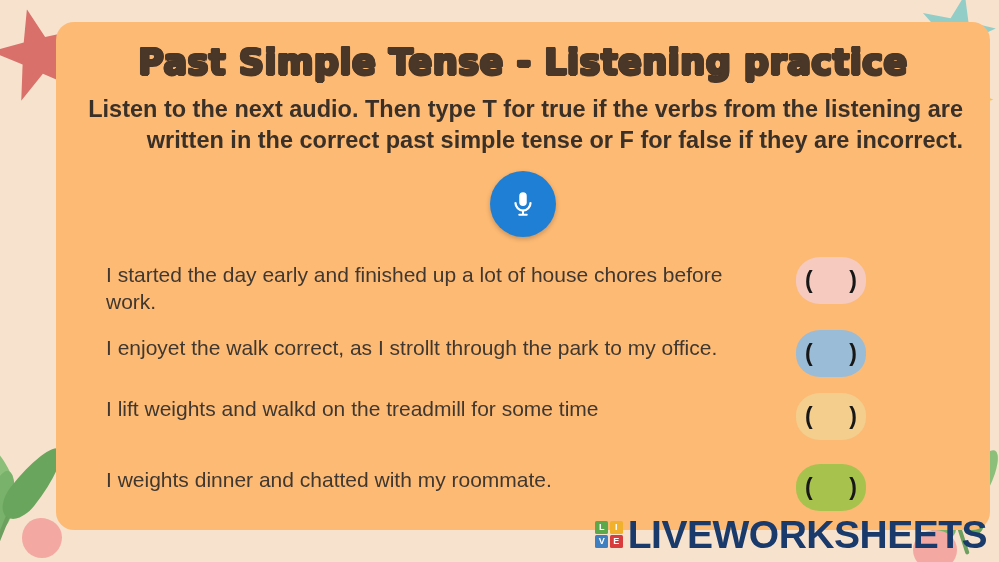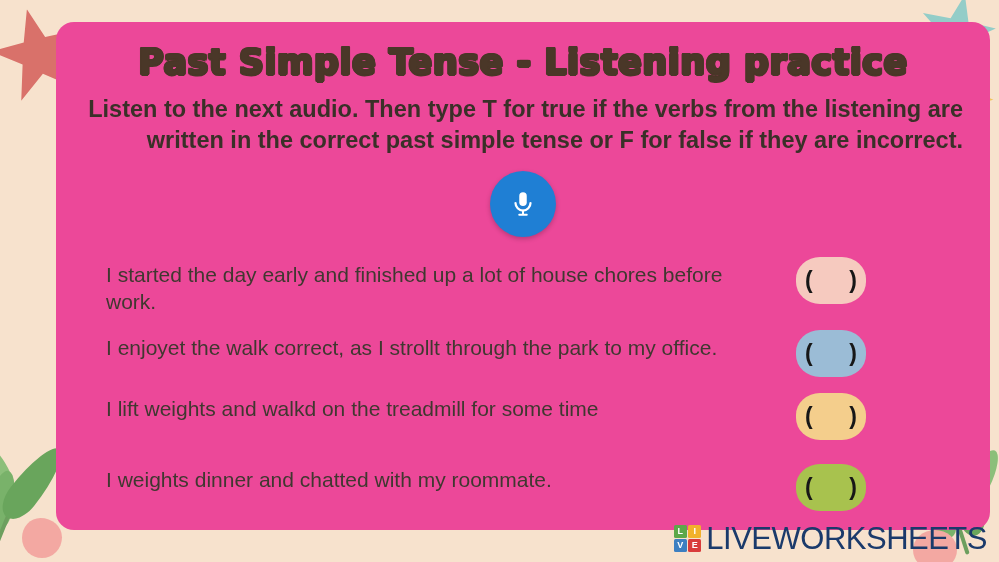--- a/index.html
+++ b/index.html
@@ -121,21 +121,21 @@
     border-radius: 50%;
   }
 
   
   #card {
     position: absolute;
     left: 56px;
     top: 22px;
     width: 934px;
     height: 508px;
-    background: #ec4899;
+    background: #fdba74;
     border-radius: 18px;
     overflow: hidden;
   }
 
   
   #title {
     margin: 0;
     padding-top: 20px;
     text-align: center;
     font-family: "DejaVu Sans", sans-serif;
@@ -243,22 +243,22 @@
     justify-content: center;
     font-family: "Liberation Sans", sans-serif;
     font-size: 9px;
     font-weight: bold;
     color: #ffffff;
     border-radius: 1.5px;
     line-height: 1;
   }
   #logo-text {
     font-family: "Liberation Sans", sans-serif;
-    font-size: 31px;
-    font-weight: normal;
+    font-size: 39px;
+    font-weight: bold;
     letter-spacing: -0.5px;
     color: #1a3a6b;
     line-height: 1;
   }
 </style>
 </head>
 <body>
 
 <div id="worksheet">
 

